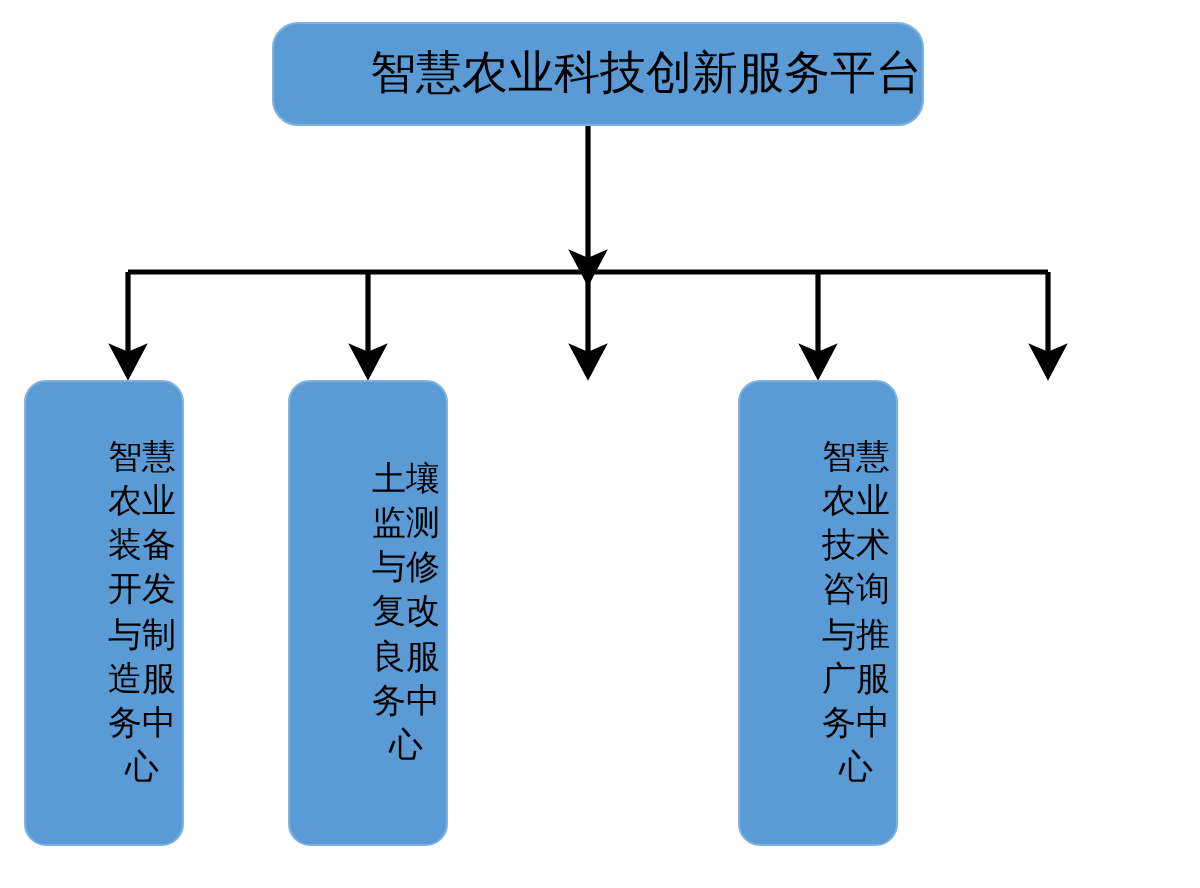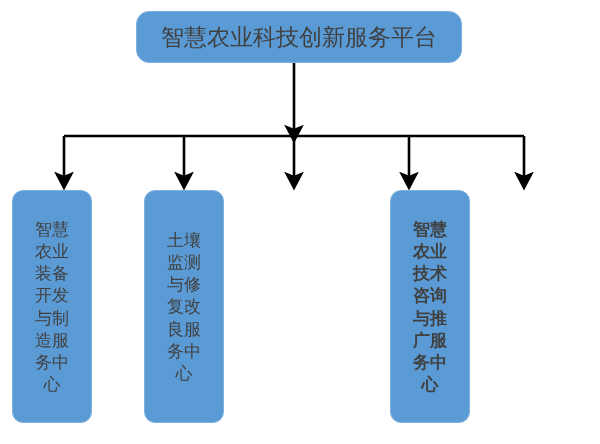--- a/index.html
+++ b/index.html
@@ -33,22 +33,22 @@
   
   .node {
     position: absolute;
     z-index: 2;
     box-sizing: border-box;
     background: #5B9BD5;
     border: 1px solid #7FB2E0;
     border-radius: 11px;
     display: flex;
     align-items: center;
-    justify-content: center;
-    color: #404040;
+    justify-content: flex-end;
+    color: #000000;
     text-align: center;
     letter-spacing: 0px;
   }
 
   
   #root-node {
     left: 136px;
     top: 11px;
     width: 326px;
     height: 52px;
@@ -70,21 +70,21 @@
   .child-node .node-label {
     display: block;
     width: 36px;              
     word-break: break-all;
     text-align: center;
   }
 
   .child-node[data-index="0"] { left: 12px;  }
   .child-node[data-index="1"] { left: 144px; }
   .child-node[data-index="2"] { left: 254px; }
-  .child-node[data-index="3"] { left: 390px; font-weight: bold; }
+  .child-node[data-index="3"] { left: 369px; }
   .child-node[data-index="4"] { left: 493px; }
 </style>
 </head>
 <body>
 
 <div id="diagram">
 
   <svg id="connectors" viewBox="0 0 600 444" width="600" height="444" xmlns="http://www.w3.org/2000/svg">
     <defs>
       <marker id="arrowhead" markerWidth="9" markerHeight="9" refX="3.2" refY="4" orient="auto" markerUnits="strokeWidth">

